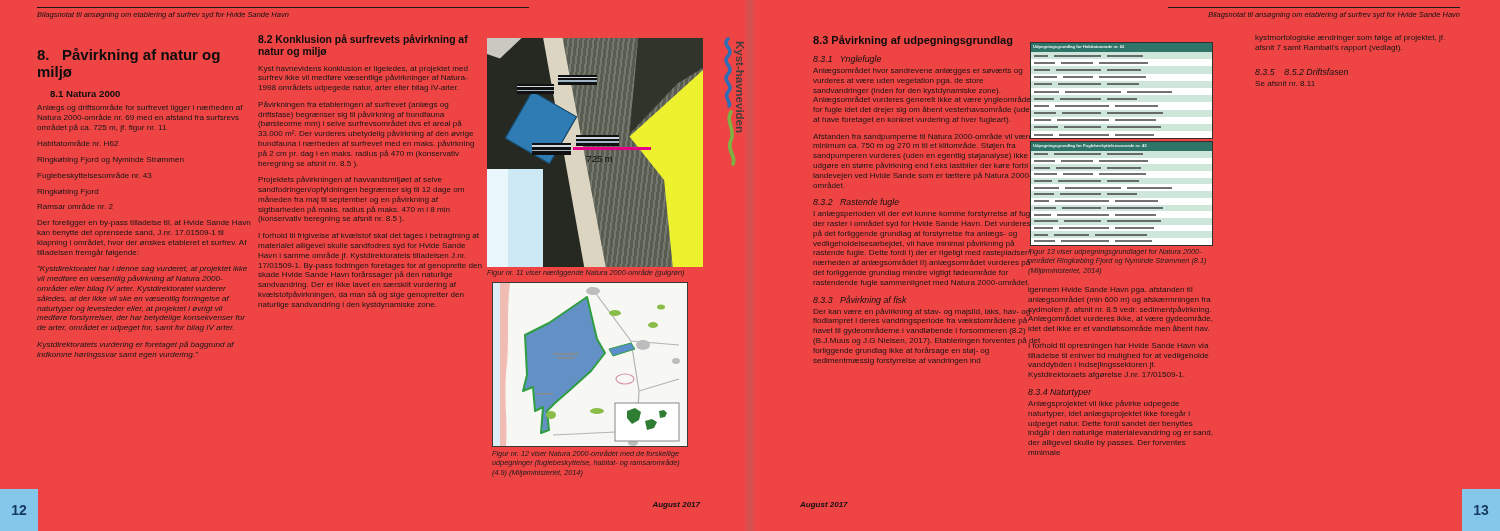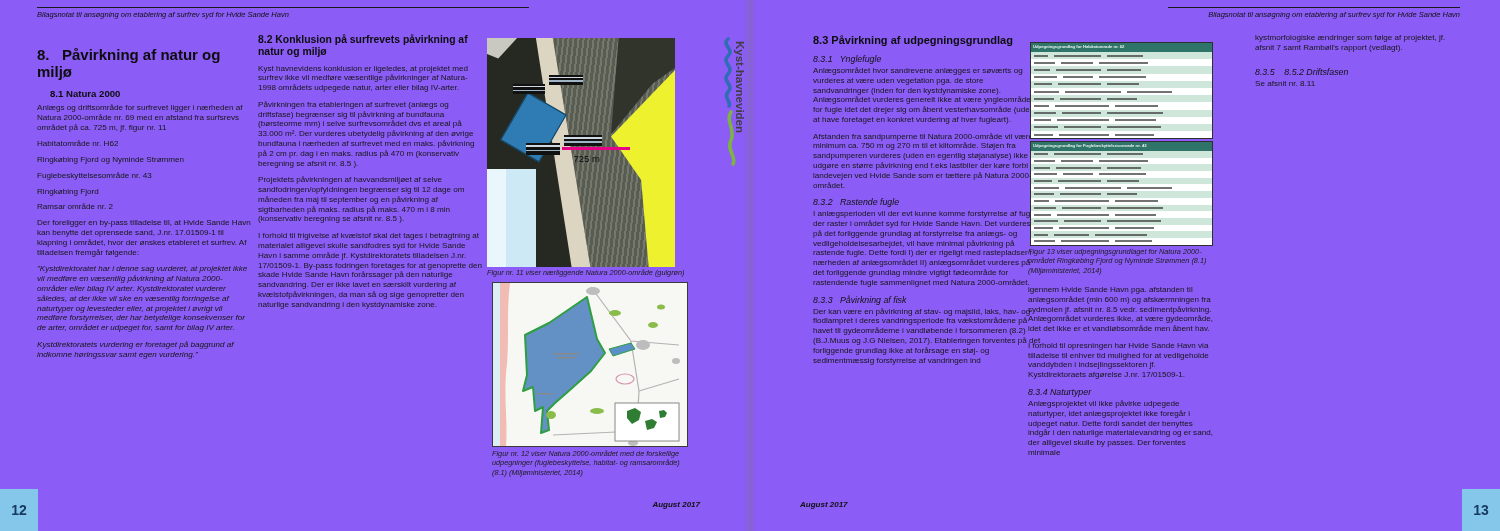--- a/index.html
+++ b/index.html
@@ -1,38 +1,38 @@
 <!DOCTYPE html>
 <html><head>
 <meta charset="utf-8">
 <style>
   html,body{margin:0;padding:0;background:#e9e9e9;}
   #spread{position:relative;width:1500px;height:531px;background:#fff;overflow:hidden;
           font-family:"Liberation Sans",sans-serif;color:#161616;}
-  .page{position:absolute;top:0;width:750px;height:531px;background:#8b5cf6;}
+  .page{position:absolute;top:0;width:750px;height:531px;background:#ef4444;}
   #pageL{left:0;} #pageR{left:750px;}
   .spine{position:absolute;left:744px;top:0;width:12px;height:531px;
          background:linear-gradient(90deg,rgba(0,0,0,0),rgba(120,120,120,.28) 45%,rgba(120,120,120,.28) 55%,rgba(0,0,0,0));}
   .rule{position:absolute;height:1.4px;background:#1a1a1a;}
   .runhdr{position:absolute;font-size:7.5px;font-style:italic;color:#111;white-space:nowrap;}
   .col{position:absolute;}
   .h1{font-size:15px;font-weight:bold;margin:12px 0 8px;white-space:pre-wrap;color:#0d0d0d;}
   .h2s{font-size:9.6px;font-weight:bold;margin:0 13px 4px;color:#0d0d0d;}
   .h2m{font-size:10.4px;font-weight:bold;line-height:1.18;margin:0 0 5px;color:#0d0d0d;}
   .h3i{font-size:8.8px;font-style:italic;margin:7px 0 2px;white-space:pre-wrap;color:#111;}
   .bp{font-size:8.1px;line-height:1.21;margin:0 0 7px;}
   .li{margin:0 0 6px;}
   .quote{font-style:italic;}
   .cap{position:absolute;font-size:7.3px;font-style:italic;line-height:1.28;color:#1c1c1c;}
   .ftr{position:absolute;top:500px;font-size:8px;font-style:italic;font-weight:bold;color:#111;}
   .pgnum{position:absolute;top:489px;width:38px;height:42px;background:#85c7ea;
          display:flex;align-items:center;justify-content:center;
          font-size:14px;font-weight:bold;color:#173a60;}
   
-  .map1{position:absolute;left:487px;top:38px;width:188px;height:229px;background:#262922;overflow:hidden;}
+  .map1{position:absolute;left:487px;top:38px;width:216px;height:229px;background:#262922;overflow:hidden;}
   .map1 .layer{position:absolute;inset:0;}
   .town{background:#676b5e;clip-path:polygon(35% 0,100% 0,100% 100%,55% 100%);
         background-image:repeating-linear-gradient(97deg,rgba(255,255,255,.09) 0 2px,rgba(0,0,0,.14) 2px 5px);}
   .beach{background:#dbd5c2;clip-path:polygon(26% 0,35% 0,55% 100%,45% 100%);}
   .darkTR{background:#31342b;clip-path:polygon(70% 0,100% 0,100% 13%,88% 20%,66% 42%);}
   .natura{background:#eef12e;clip-path:polygon(100% 14%,66% 43%,82% 62%,86% 100%,100% 100%);}
   .reef{position:absolute;left:13%;top:27%;width:23%;height:23%;background:#2e7cb3;
         border:1px solid #14415f;transform:rotate(30deg);}
   .paleblue{position:absolute;left:0;top:57%;width:26%;height:43%;background:#cde9f6;}
   .paleblue>div{width:38%;height:100%;background:#e9f6fc;}
@@ -134,21 +134,21 @@
           <rect x="60" y="70" width="26" height="1.6"></rect>
             <rect x="64" y="74" width="18" height="1.6"></rect>
           <rect x="44" y="110" width="16" height="1.4"></rect>
         </g>
         <rect x="122" y="120" width="64" height="38" fill="#ffffff" stroke="#888888"></rect>
         <path d="M134,128 l8,-3 6,4 -2,8 -7,4 -5,-6 Z" fill="#2e7d32"></path>
         <path d="M152,138 l7,-2 5,3 -3,6 -7,2 Z" fill="#2e7d32"></path>
         <path d="M166,128 l5,-1 3,3 -2,4 -5,1 Z" fill="#2e7d32"></path>
       </svg>
     </div>
-    <div class="cap" style="left:492px;top:449px;width:200px;">Figur nr. 12 viser Natura 2000-området med de forskellige udpegninger (fuglebeskyttelse, habitat- og ramsarområde) (8.1) (Miljøministeriet, 2014)</div>
+    <div class="cap" style="left:492px;top:449px;width:200px;">Figur nr. 12 viser Natura 2000-området med de forskellige udpegninger (fuglebeskyttelse, habitat- og ramsarområde) (4.9) (Miljøministeriet, 2014)</div>
 
     <div class="logo">
       <svg viewBox="0 0 34 132" width="34" height="132">
         <path d="M12,3 C5,9 19,13 12,20 C5,27 19,31 12,38 C5,45 19,49 12,56 C7,62 16,66 13,70" stroke="#2f6db5" stroke-width="3.6" fill="none" stroke-linecap="round"></path>
         <path d="M15,76 C9,85 20,94 15,104 C10,114 21,121 17,128" stroke="#7cb342" stroke-width="3.6" fill="none" stroke-linecap="round"></path>
         <text x="20" y="5" transform="rotate(90 20 5)" font-size="11.5" font-weight="bold" fill="#3f3f3f" font-family="Liberation Sans, sans-serif">Kyst-havneviden</text>
       </svg>
     </div>
 
     <div class="ftr" style="left:560px;width:140px;text-align:right;">August 2017</div>

